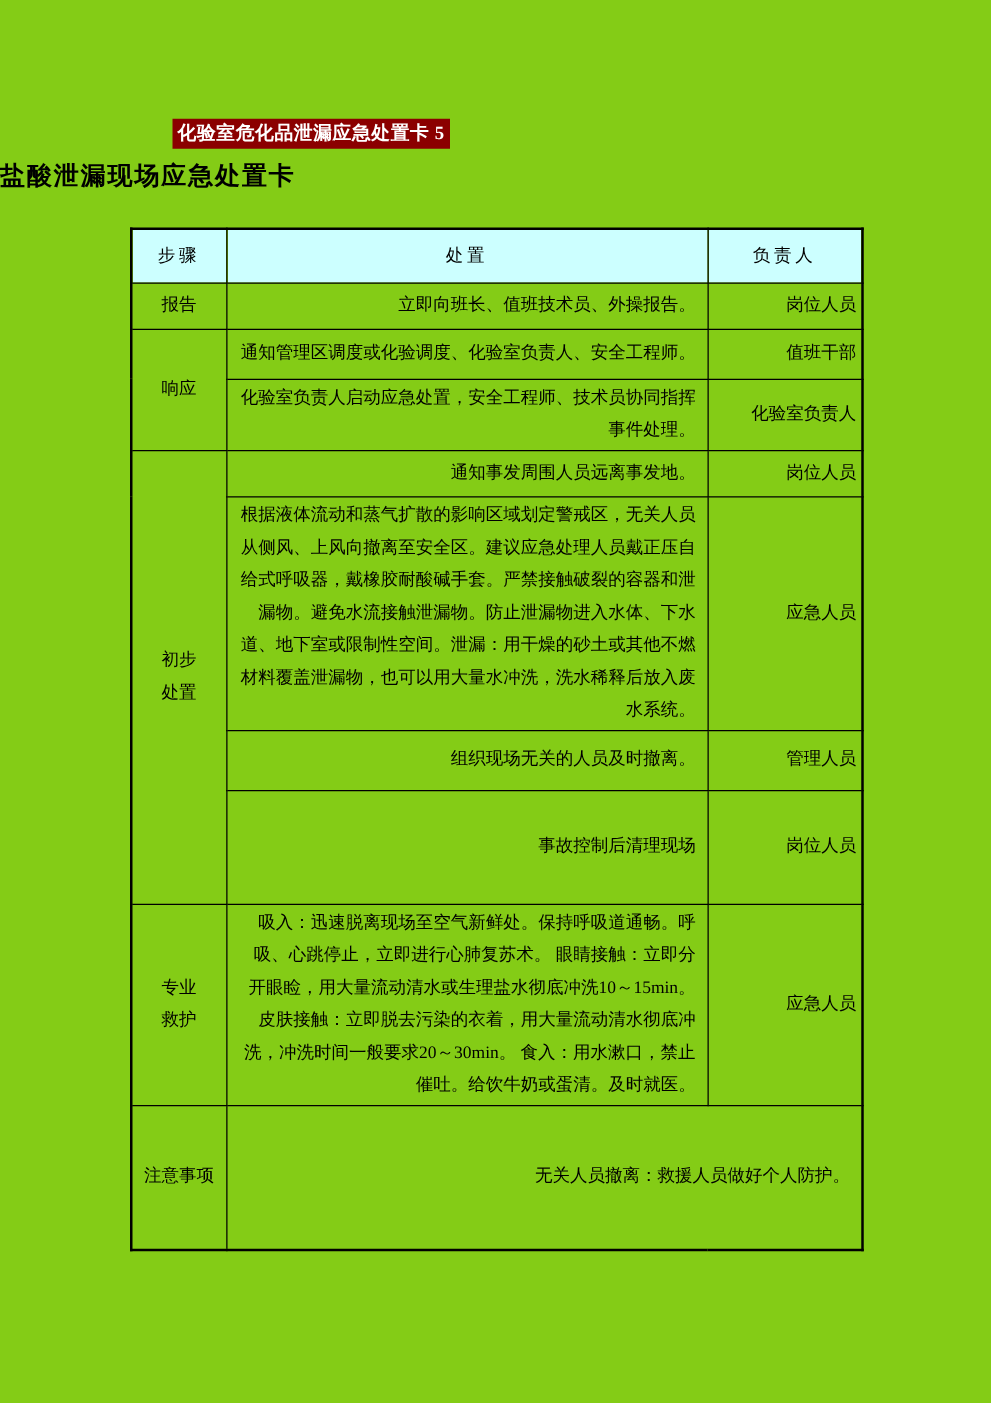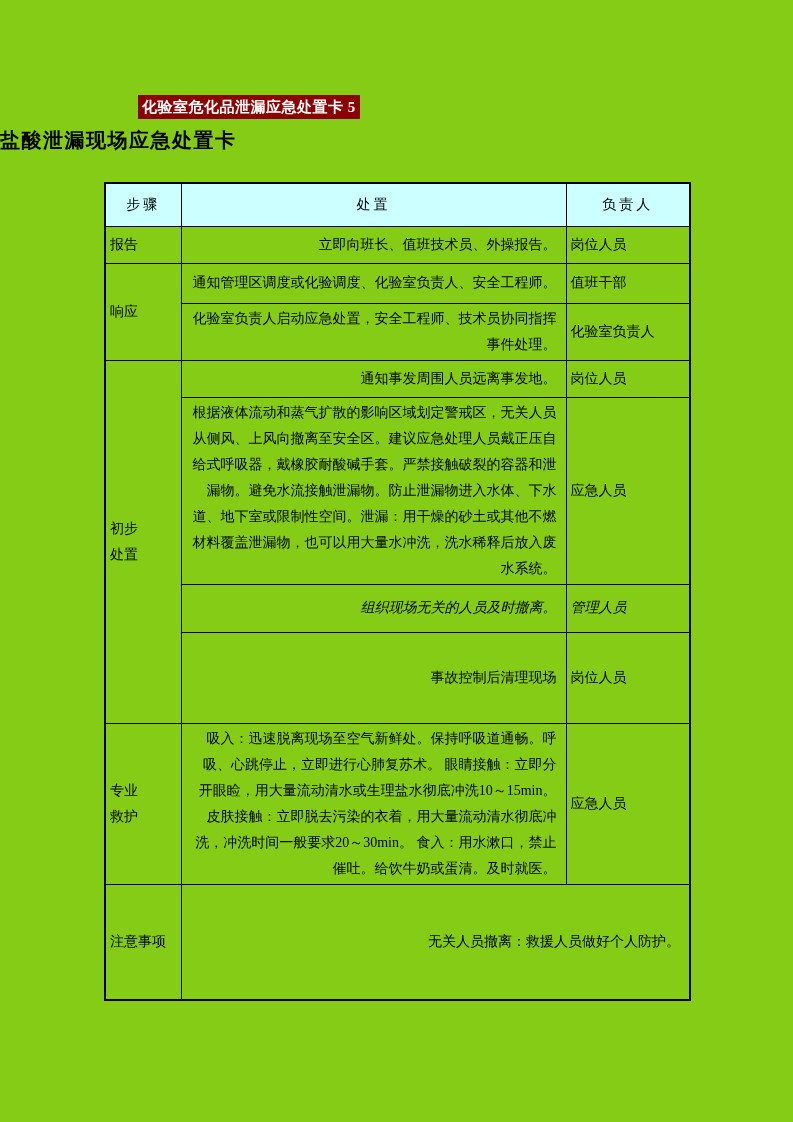--- a/index.html
+++ b/index.html
@@ -51,42 +51,42 @@
     font-size: 14px;
     font-weight: normal;
     vertical-align: middle;
     overflow: hidden;
   }
   .doc-table th {
     background: var(--header-bg, #CCFFFF);
     letter-spacing: 3px;
   }
   td.step {
-    text-align: left;
+    text-align: center;
     white-space: pre-line;
     line-height: 26px;
     padding: 0 4px;
   }
   td.resp {
-    text-align: left;
+    text-align: right;
     padding: 0 4px;
     line-height: 22px;
   }
   td.action {
     text-align: right;
     padding: 2px 9px;
     line-height: 26px;
   }
   tr.hh { height: 43px; }
   tr.r0 { height: 37px; }
   tr.r1 { height: 40px; }
   tr.r2 { height: 56px; }
   tr.r3 { height: 37px; }
   tr.r4 { height: 182px; }
-  tr.r5 { height: 48px; font-style: italic; }
+  tr.r5 { height: 48px; }
   tr.r6 { height: 91px; }
   tr.r7 { height: 161px; }
   tr.r8 { height: 116px; }
 </style>
 </head>
 <body>
 
 <div class="page">
 
   <div class="banner">化验室危化品泄漏应急处置卡 5</div>

